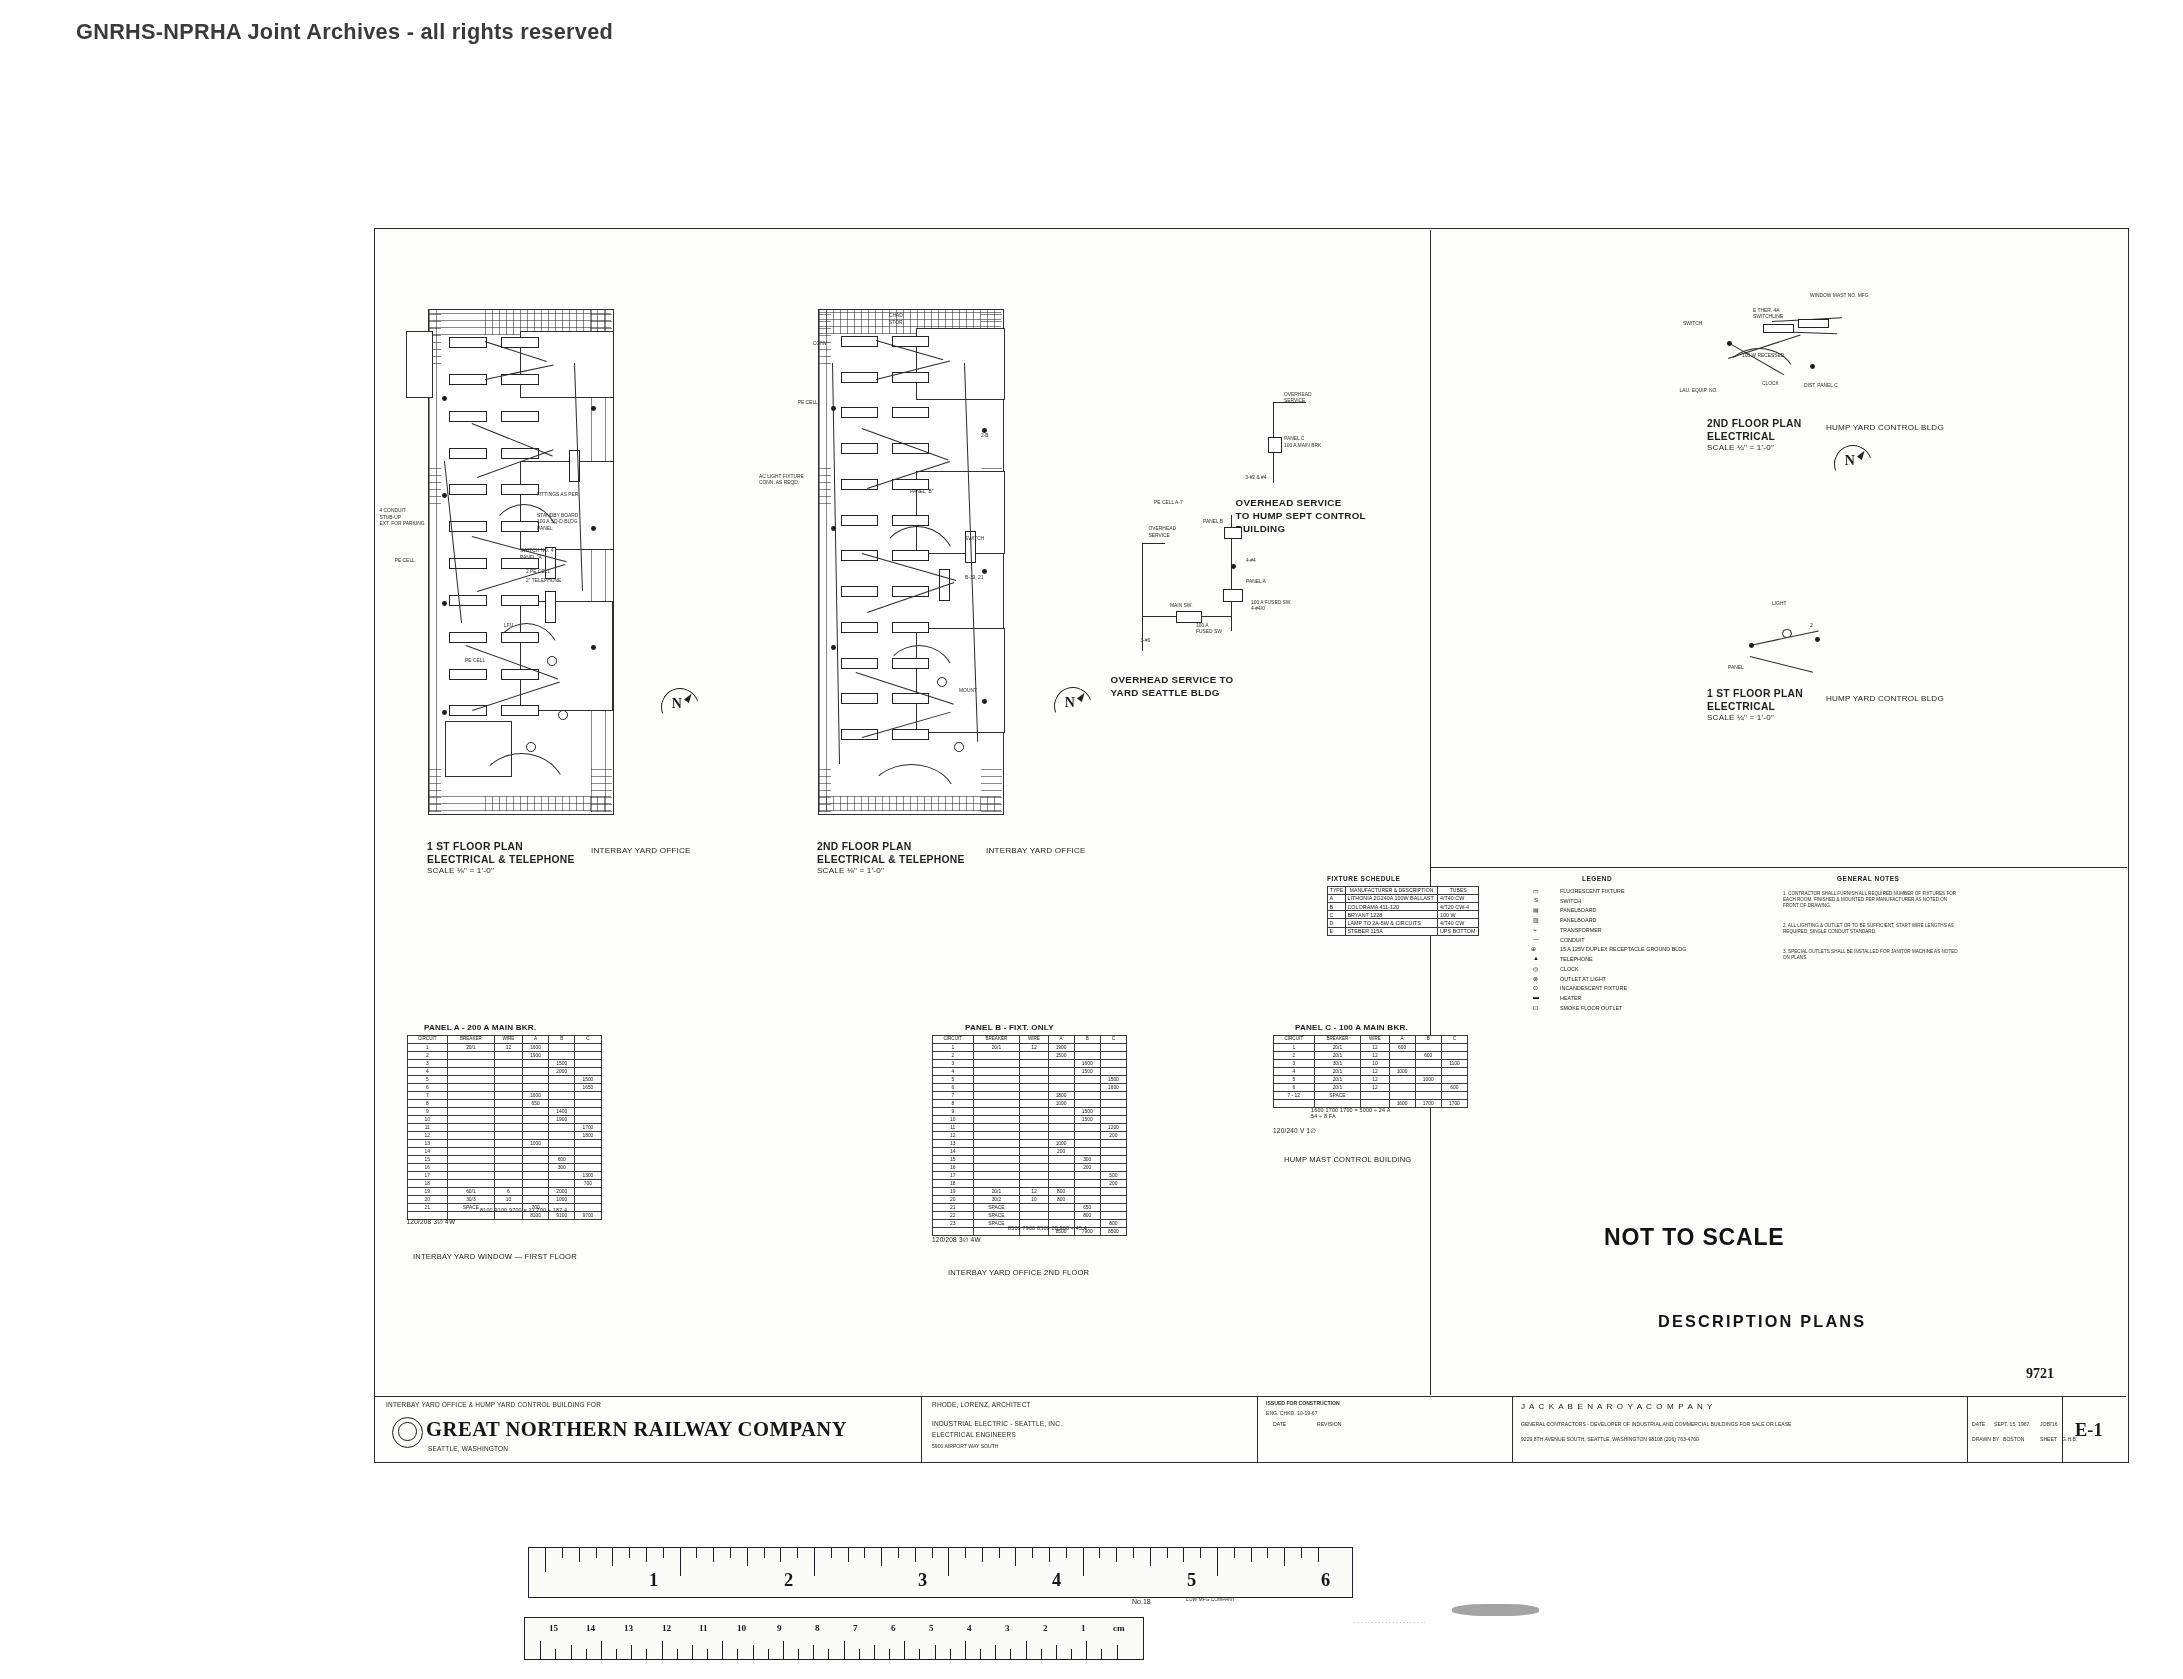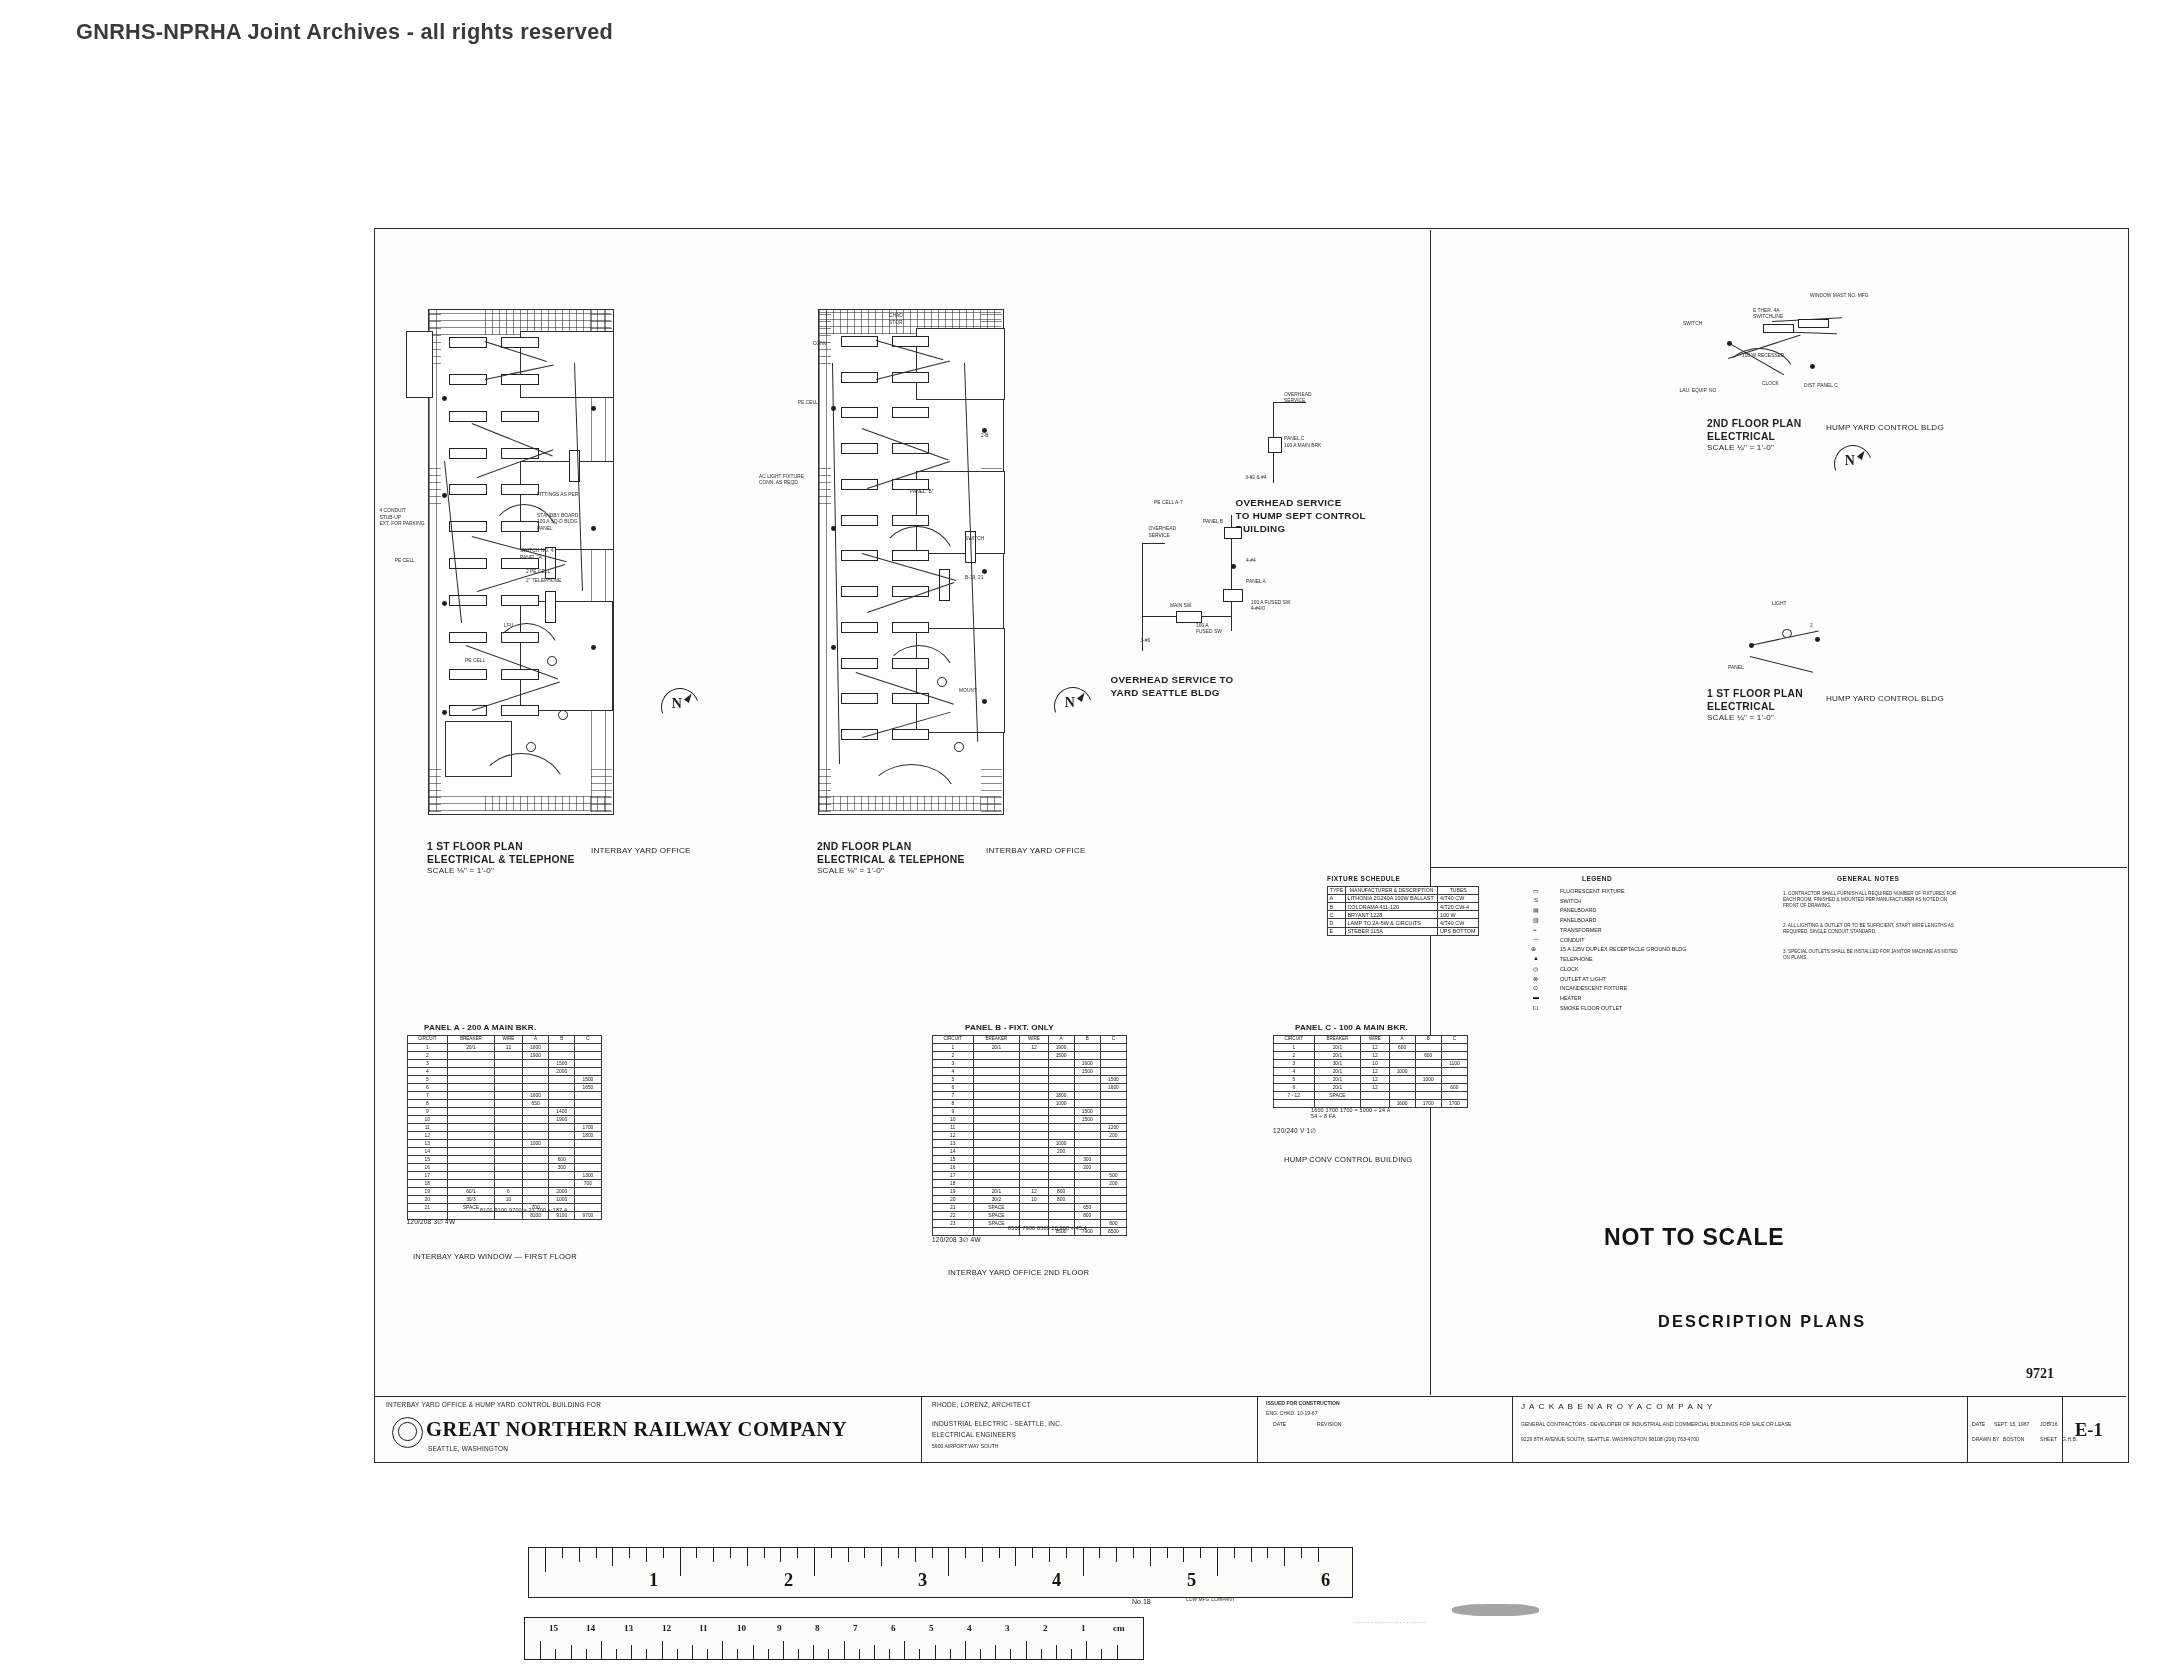--- a/index.html
+++ b/index.html
@@ -1200,21 +1200,21 @@
           <td></td>
           <td>1600</td>
           <td>1700</td>
           <td>1700</td>
         </tr>
       </tbody>
   </table>
   <div class="panel-sub" style="left:937px; top:879px; font-size:5.4px; white-space:pre-line;">1600   1700   1700 = 5000 ÷ 24 A
 54 ÷ 8 FA</div>
   <div class="panel-sub" style="left:899px; top:899px;">120/240 V  1∅</div>
-  <div class="panel-sub" style="left:910px; top:927px; font-size:7.6px;">HUMP  CONV  CONTROL  BUILDING</div>
+  <div class="panel-sub" style="left:910px; top:927px; font-size:7.6px;">HUMP  MAST  CONTROL  BUILDING</div>
 
   <div class="nts" style="left:1230px; top:996px;">NOT TO SCALE</div>
   <div class="ep-title" style="left:1284px; top:1084px;">DESCRIPTION PLANS</div>
   <div class="sheetnum-top" style="left:1652px; top:1138px;">9721</div>
 
   <div class="titleblock">
     <div class="tb-cell" style="left:547px;"></div>
     <div class="tb-cell" style="left:883px;"></div>
     <div class="tb-cell" style="left:1138px;"></div>
     <div class="tb-cell" style="left:1593px;"></div>

